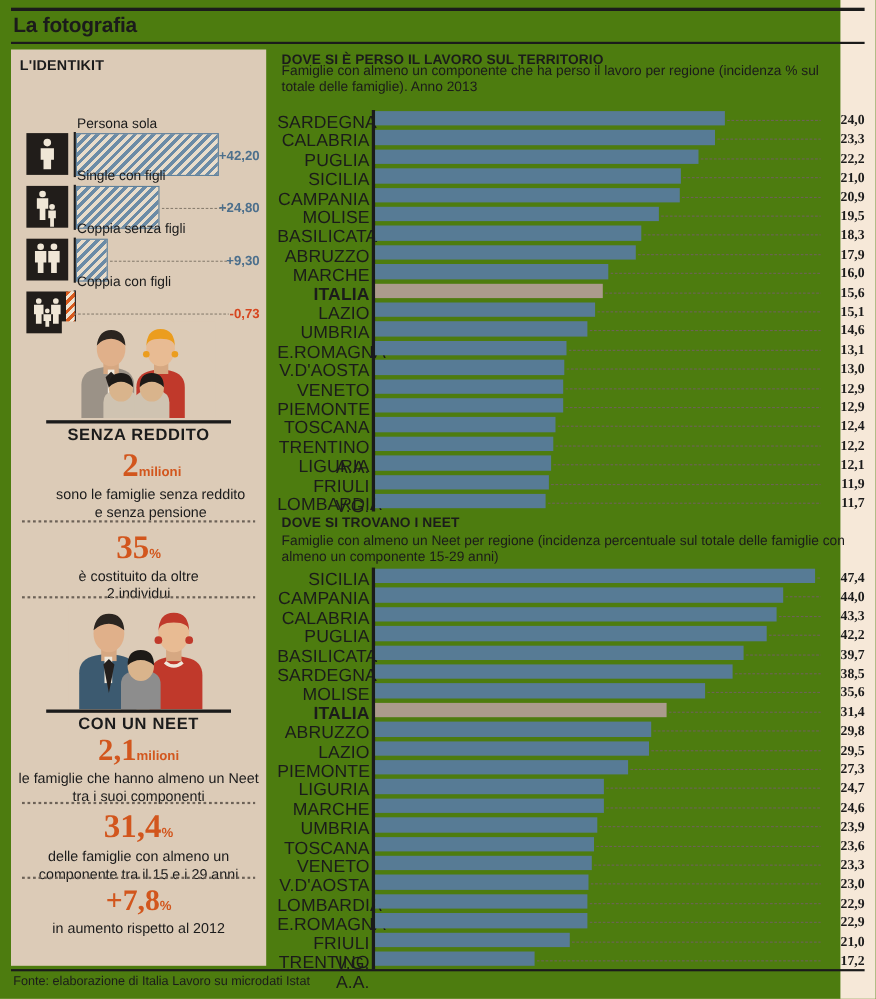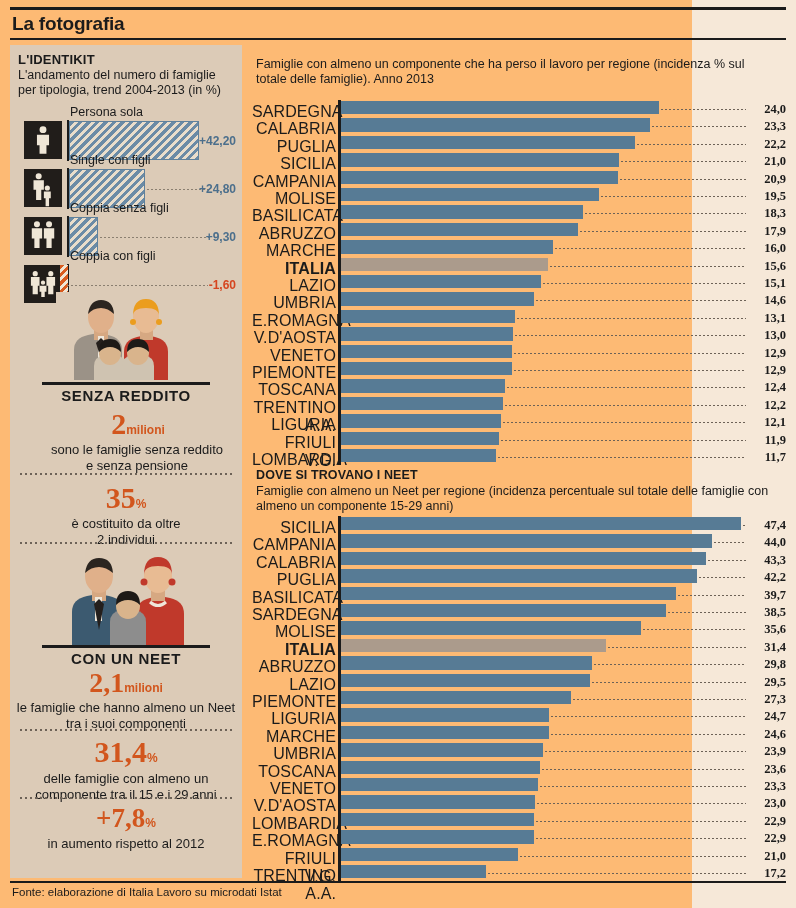--- a/index.html
+++ b/index.html
@@ -4,21 +4,21 @@
 <style>
   * { box-sizing: border-box; margin: 0; padding: 0; }
   body {
     width: 796px; height: 908px;
     background: #f6e8d8;
     font-family: "Liberation Sans", sans-serif;
     color: #1b1b1b;
     overflow: hidden;
     position: relative;
   }
-  .page { width: 692px; height: 908px; position: relative; background: #fdba74; }
+  .page { width: 764px; height: 908px; position: relative; background: #4d7c0f; }
 
   
   .hdr-rule-top { position:absolute; left:10px; top:7px; width:776px; height:3px; background:#1b1b1b; }
   .hdr-title { position:absolute; left:12px; top:13px; font-size:19px; font-weight:bold; letter-spacing:-0.2px; }
   .hdr-rule-bot { position:absolute; left:10px; top:38px; width:776px; height:2px; background:#1b1b1b; }
 
   
   .left {
     position:absolute; left:10px; top:45px; width:232px; height:833px;
     background:#dccbb7;
@@ -98,21 +98,20 @@
 <body>
 
 <div class="page">
 
   <div class="hdr-rule-top"></div>
   <div class="hdr-title">La fotografia</div>
   <div class="hdr-rule-bot"></div>
 
   <div class="left">
     <div class="ident-title">L'IDENTIKIT</div>
-    <div class="ident-sub">L'andamento del numero di famiglie per tipologia, trend 2004-2013 (in %)</div>
 
     <div id="typ-host">
         <div class="typ-block" style="top: 62px; height: 48px;">
           <div class="typ-label" style="left: 60px; top: -2px;">Persona sola</div>
           <div class="typ-icon" style="left: 14px; top: 14px;">
             <svg width="38" height="38" viewBox="0 0 38 44">
               <path d="M19 6a4 4 0 1 1 0 8 4 4 0 0 1 0-8zm-7 10h14v12h-3v10h-8V28h-3z" fill="#efe6d6"></path>
             </svg>
           </div>
           <div class="typ-axis" style="top: 13px; height: 41px;"></div>
@@ -146,21 +145,21 @@
         <div class="typ-block" style="top: 206px; height: 48px;">
           <div class="typ-label" style="left: 60px; top: -2px;">Coppia con figli</div>
           <div class="typ-icon" style="left: 14px; top: 14px;">
             <svg width="38" height="38" viewBox="0 0 38 44">
               <path d="M10 7a3 3 0 1 1 0 6 3 3 0 0 1 0-6zM5 14h10v10h-2v10H7V24H5zM28 7a3 3 0 1 1 0 6 3 3 0 0 1 0-6zM23 14h10v10h-2v10h-6V24h-2zM19 18a2.5 2.5 0 1 1 0 5 2.5 2.5 0 0 1 0-5zm-4 6h8v7h-2v6h-4v-6h-2z" fill="#efe6d6"></path>
             </svg>
           </div>
           <div class="typ-axis" style="top: 13px; height: 41px;"></div>
           <div class="bar-neg" style="left: 50px; top: 14px;"></div>
           <div class="dotline" style="left: 57px; top: 34px; width: 141px;"></div>
-          <div class="typ-val neg" style="left: 178px; top: 27px;">-1,60</div>
+          <div class="typ-val neg" style="left: 178px; top: 27px;">-0,73</div>
         </div>
       </div>
 
     <svg class="fam" style="left:46px; top:247px;" width="140" height="88" viewBox="0 0 140 88">
       <rect x="0" y="0" width="140" height="88" fill="#dccbb7"></rect>
 
       <path d="M18 88 V58 q0-12 14-15 l10-2 10 2 q14 3 14 15 V88 Z" fill="#9b9287"></path>
       <rect x="38" y="36" width="14" height="12" fill="#d6a882"></rect>
       <ellipse cx="45" cy="25" rx="13" ry="16" fill="#e0b08a"></ellipse>
       <path d="M32 22 q2-14 13-14 q12 0 13 14 q-6-6-13-6 q-8 0-13 6Z" fill="#2b2520"></path>
@@ -228,20 +227,21 @@
         <div class="big-num" style="top: 690px; font-size: 30px;"><span>31,4</span><span class="unit">%</span></div>
         <div class="stat-txt" style="top: 726px;">delle famiglie con almeno un<br>componente tra il 15 e i 29 anni</div>
         <div class="big-num" style="top: 758px; font-size: 27px;"><span>+7,8</span><span class="unit">%</span></div>
         <div class="stat-txt" style="top: 791px;">in aumento rispetto al 2012</div>
         <div class="sep-dot" style="left: 10px; width: 212px; top: 684px;"></div>
         <div class="sep-dot" style="left: 10px; width: 212px; top: 752px;"></div>
       </div>
   </div>
 
   <div class="right">
+    <div class="ch-title" style="top:2px;">DOVE SI È PERSO IL LAVORO SUL TERRITORIO</div>
     <div class="ch-sub" style="top:12px;">Famiglie con almeno un componente che ha perso il lavoro per regione (incidenza % sul totale delle famiglie). Anno 2013</div>
     <div class="chart" id="chart1-host" style="top: 55px; height: 365.4px;">
         <div class="axis" style="left: 86px; top: 0px; height: 365.4px;"></div>
         <div class="row" style="top: 0px; height: 17.4px;">
           <div class="rlabel">SARDEGNA</div>
           <div class="rbar" style="width: 318px; height: 13.4px;"></div>
           <div class="rdots" style="left: 409px; width: 85px; top: 9px;"></div>
           <div class="rval">24,0</div>
         </div>
         <div class="row" style="top: 17.4px; height: 17.4px;">

